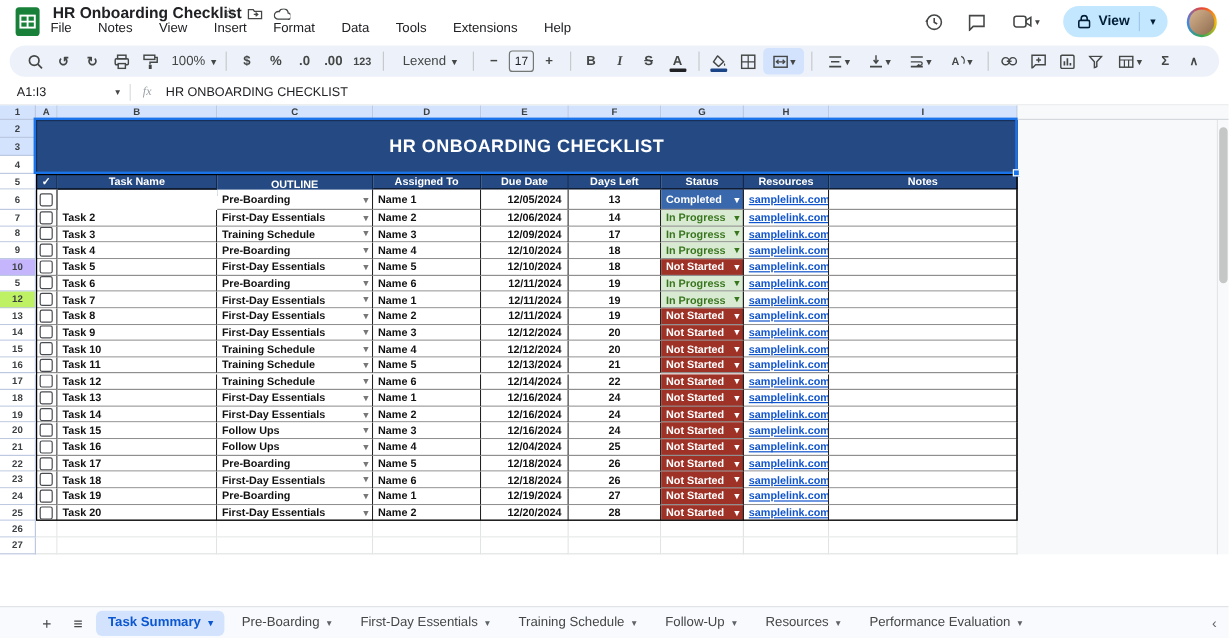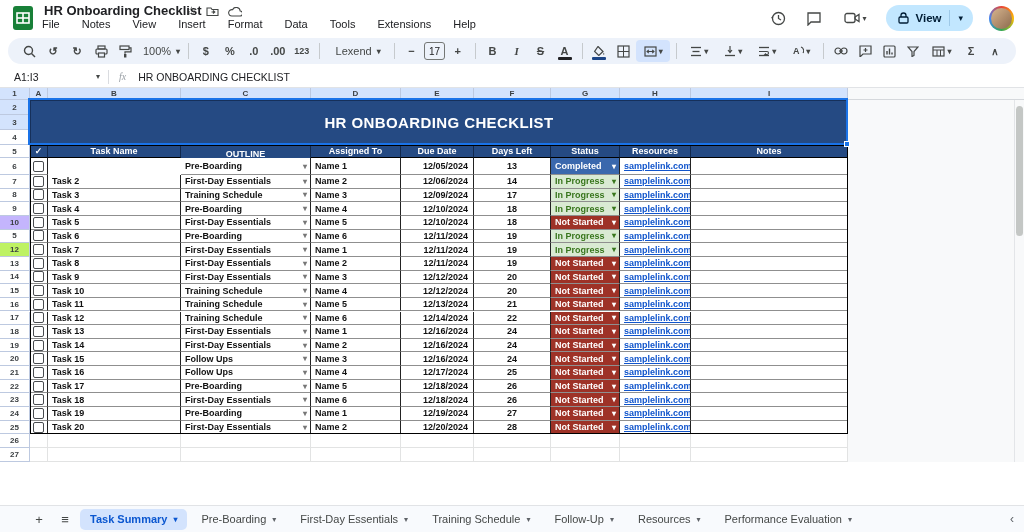--- a/index.html
+++ b/index.html
@@ -679,21 +679,21 @@
       <div class="abs tcell cl" style="left: 691px; top: 264.45px; width: 157px; height: 13.65px;"></div>
       <div class="abs tcell cc" style="left: 30px; top: 278.1px; width: 18px; height: 13.65px;">
         <span class="cb"></span>
       </div>
       <div class="abs tcell cl" style="left: 48px; top: 278.1px; width: 133px; height: 13.65px;">Task 16</div>
       <div class="abs tcell csp" style="left: 181px; top: 278.1px; width: 130px; height: 13.65px;">
         <span>Follow Ups</span>
         <span class="dd-caret">▾</span>
       </div>
       <div class="abs tcell cl" style="left: 311px; top: 278.1px; width: 90px; height: 13.65px;">Name 4</div>
-      <div class="abs tcell cr" style="left: 401px; top: 278.1px; width: 73px; height: 13.65px;">12/17/2024</div>
+      <div class="abs tcell cr" style="left: 401px; top: 278.1px; width: 73px; height: 13.65px;">12/04/2024</div>
       <div class="abs tcell cc" style="left: 474px; top: 278.1px; width: 77px; height: 13.65px;">25</div>
       <div class="abs tcell csp" style="left: 551px; top: 278.1px; width: 69px; height: 13.65px; background: rgb(158, 50, 39); color: rgb(255, 255, 255);">
         <span>Not Started</span>
         <span class="dd-caret" style="color: rgb(255, 255, 255);">▾</span>
       </div>
       <div class="abs tcell cl" style="left: 620px; top: 278.1px; width: 71px; height: 13.65px;">
         <span class="linktxt">samplelink.com</span>
       </div>
       <div class="abs tcell cl" style="left: 691px; top: 278.1px; width: 157px; height: 13.65px;"></div>
       <div class="abs tcell cc" style="left: 30px; top: 291.75px; width: 18px; height: 13.65px;">

